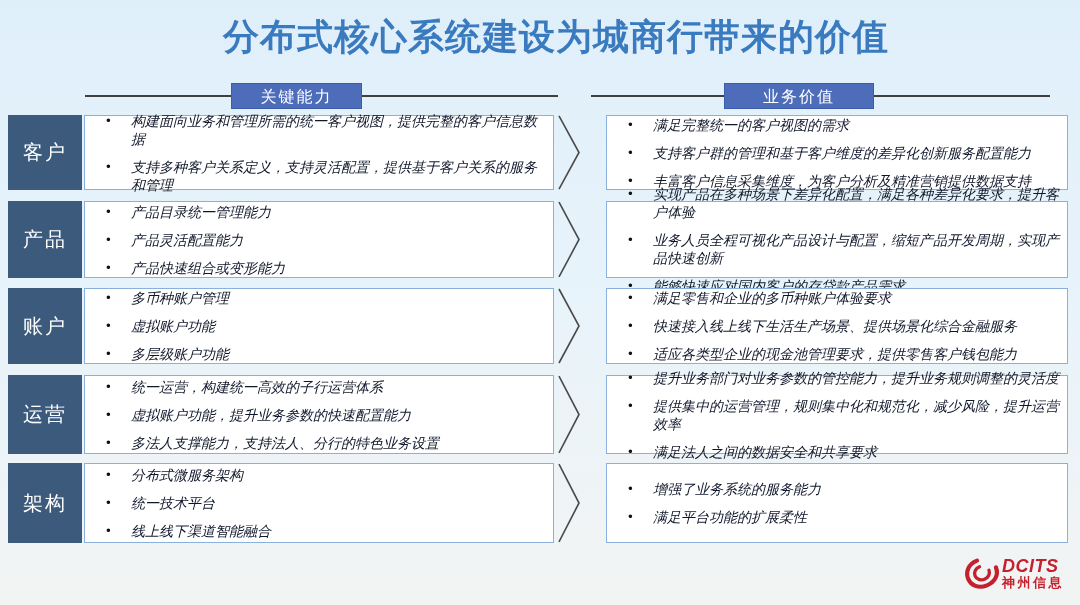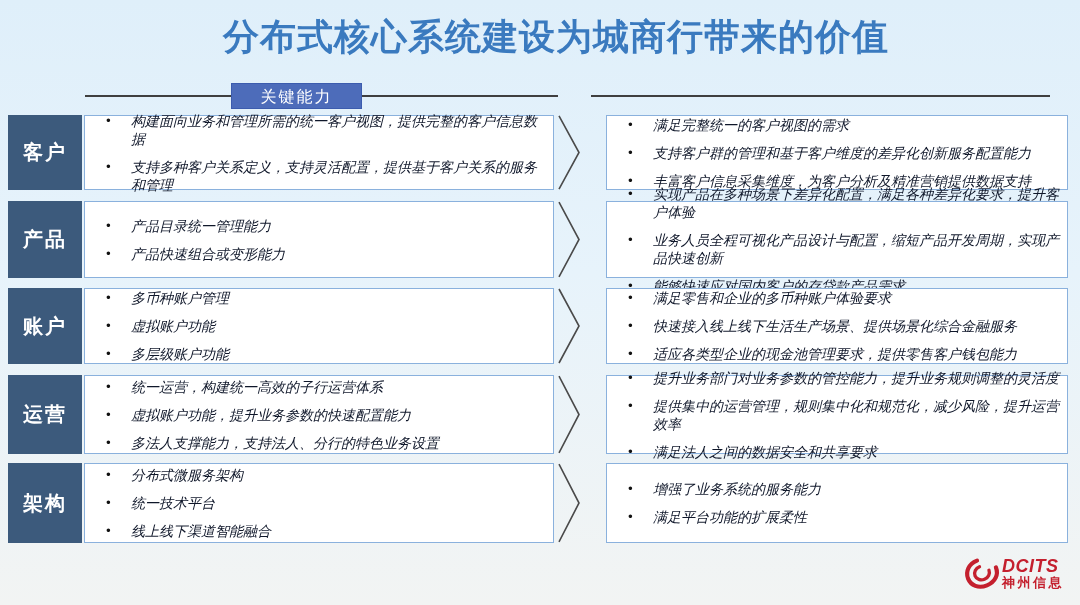--- a/index.html
+++ b/index.html
@@ -20,21 +20,21 @@
     position:absolute;top:83px;height:26px;line-height:26px;
     background:#4d6cba;border:1px solid #3c5cae;color:#ffffff;
     text-align:center;font-size:16px;letter-spacing:2px;z-index:2;
     box-sizing:border-box;
   }
   .pill.left{left:231px;width:131px;}
   .pill.right{left:724px;width:150px;}
   .row{position:absolute;left:0;width:1080px;}
   .rlabel{
     position:absolute;left:8px;top:0;width:74px;height:100%;
-    background:#3c5a7c;color:#ffffff;font-size:20px;font-weight:bold;
+    background:#3c5a7c;color:#ffffff;font-size:20px;font-weight:normal;
     display:flex;align-items:center;justify-content:center;letter-spacing:2px;
   }
   .box{
     position:absolute;top:0;height:100%;background:#ffffff;
     border:1.5px solid #8ab1dd;box-sizing:border-box;
   }
   .box.capbox{left:84px;width:470px;}
   .box.valbox{left:590px;width:462px;margin-left:16px;}
   .box ul{
     list-style:none;margin:0;padding:0;height:100%;
@@ -60,20 +60,21 @@
 </head>
 <body>
 
 <div class="slide">
 
   <div class="title">分布式核心系统建设为城商行带来的价值</div>
 
   <div class="hline left"></div>
   <div class="hline right"></div>
   <div class="pill left">关键能力</div>
+  <div class="pill right">业务价值</div>
 
   <div class="row" style="top:115px;height:75px;">
     <div class="rlabel">客户</div>
     <div class="box capbox">
       <ul>
         <li>构建面向业务和管理所需的统一客户视图，提供完整的客户信息数据</li>
         <li>支持多种客户关系定义，支持灵活配置，提供基于客户关系的服务和管理</li>
       </ul>
     </div>
     <svg class="chev" viewBox="0 0 28 76" preserveAspectRatio="none">
@@ -86,20 +87,21 @@
         <li>丰富客户信息采集维度，为客户分析及精准营销提供数据支持</li>
       </ul>
     </div>
   </div>
 
   <div class="row" style="top:201px;height:77px;">
     <div class="rlabel">产品</div>
     <div class="box capbox">
       <ul>
         <li>产品目录统一管理能力</li>
+        <li>产品灵活配置能力</li>
         <li>产品快速组合或变形能力</li>
       </ul>
     </div>
     <svg class="chev" viewBox="0 0 28 76" preserveAspectRatio="none">
         <path d="M4 1 L24 38 L4 75" fill="none" stroke="#4a4a4a" stroke-width="1.6"></path>
       </svg>
     <div class="box valbox">
       <ul>
         <li>实现产品在多种场景下差异化配置，满足各种差异化要求，提升客户体验</li>
         <li>业务人员全程可视化产品设计与配置，缩短产品开发周期，实现产品快速创新</li>

